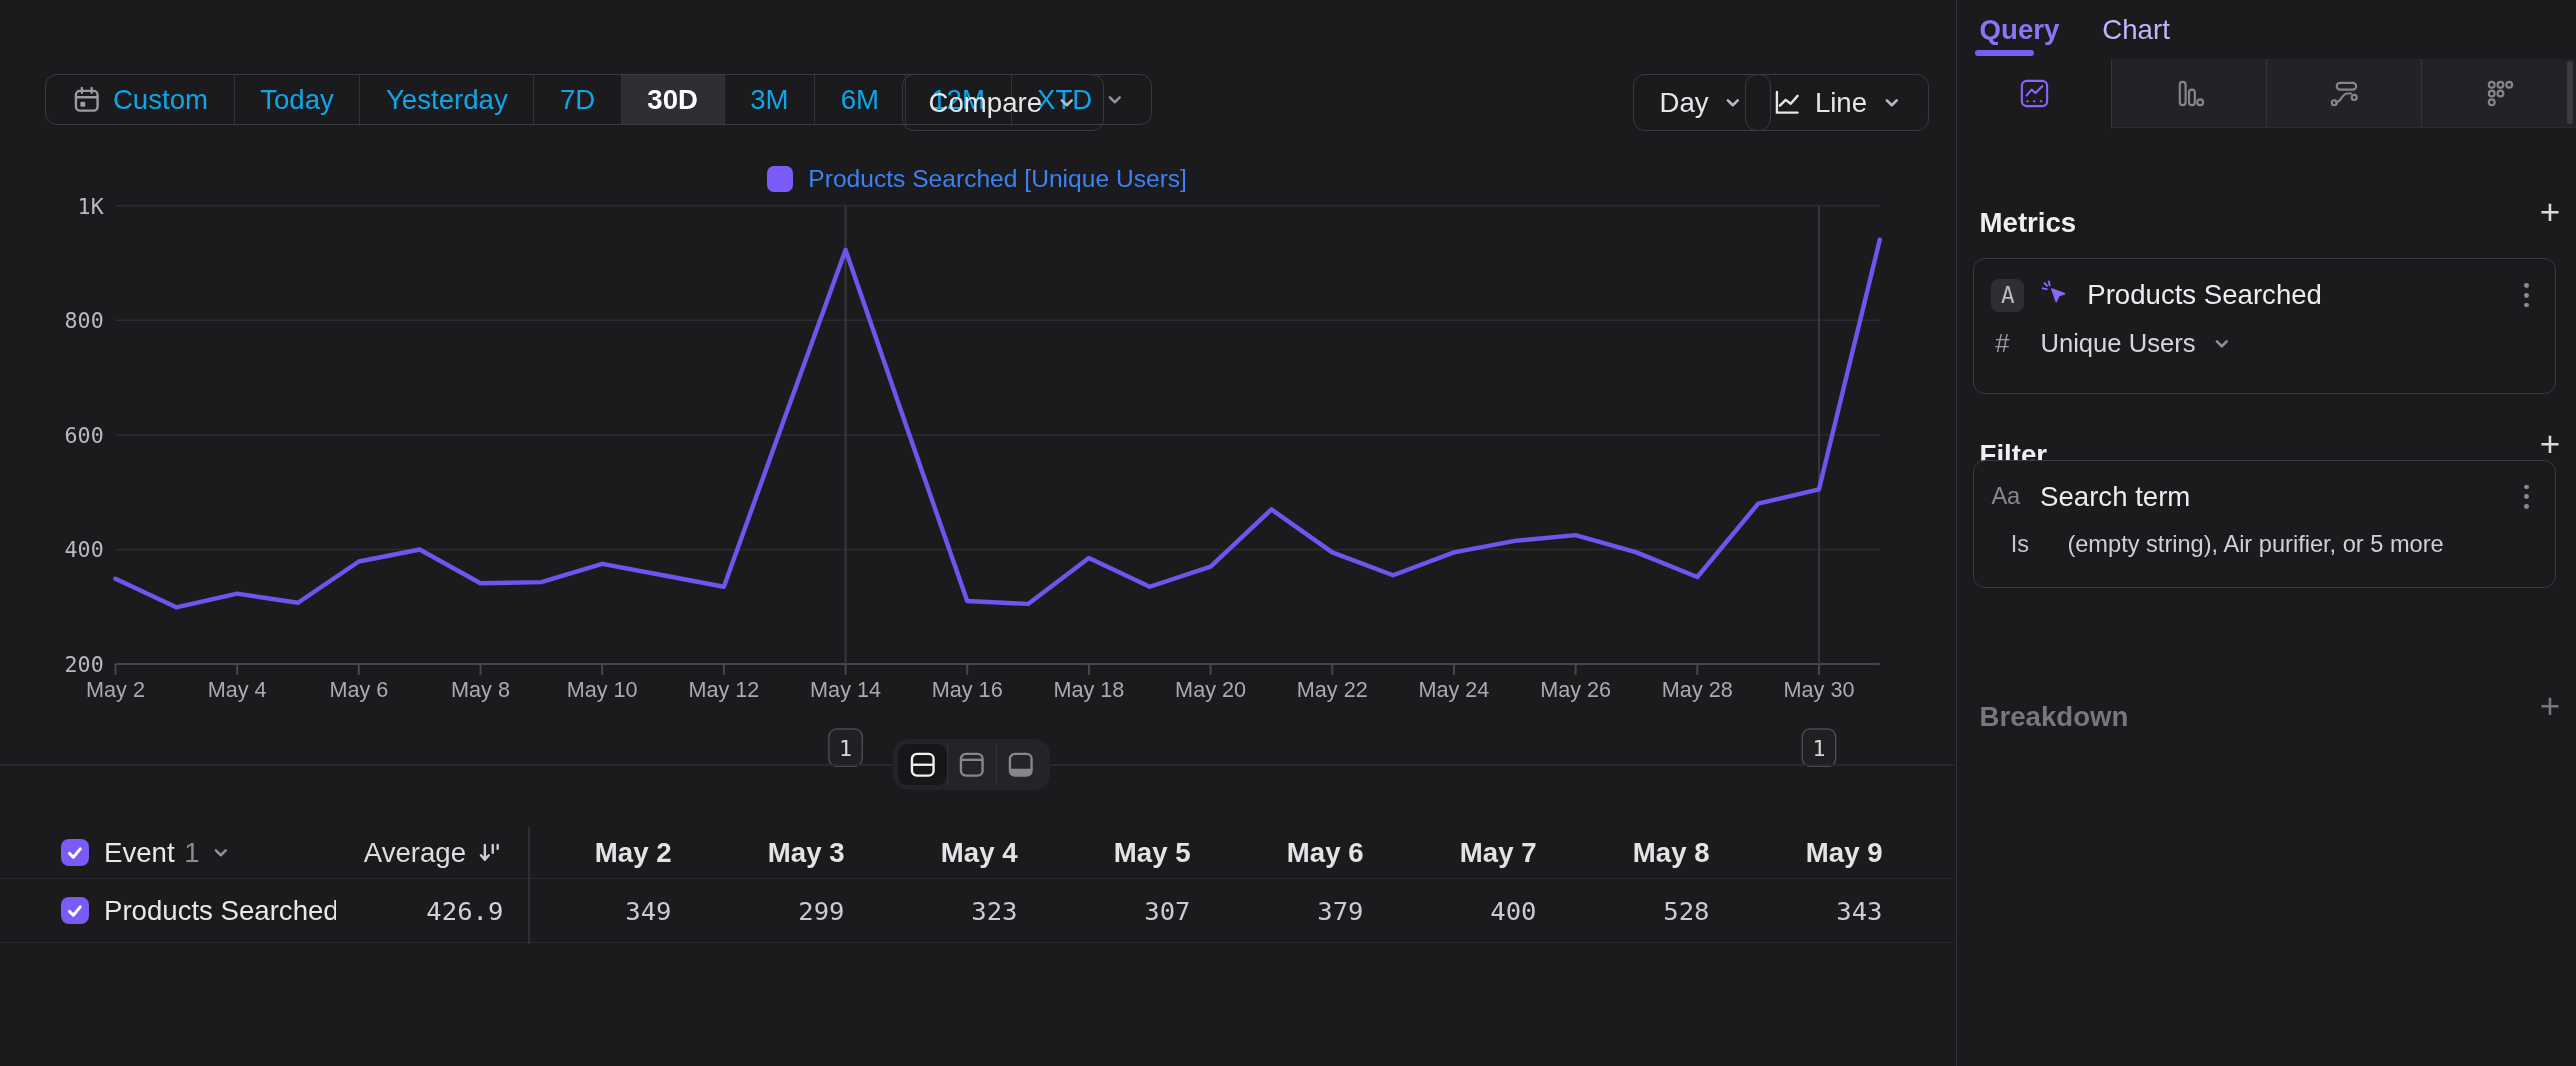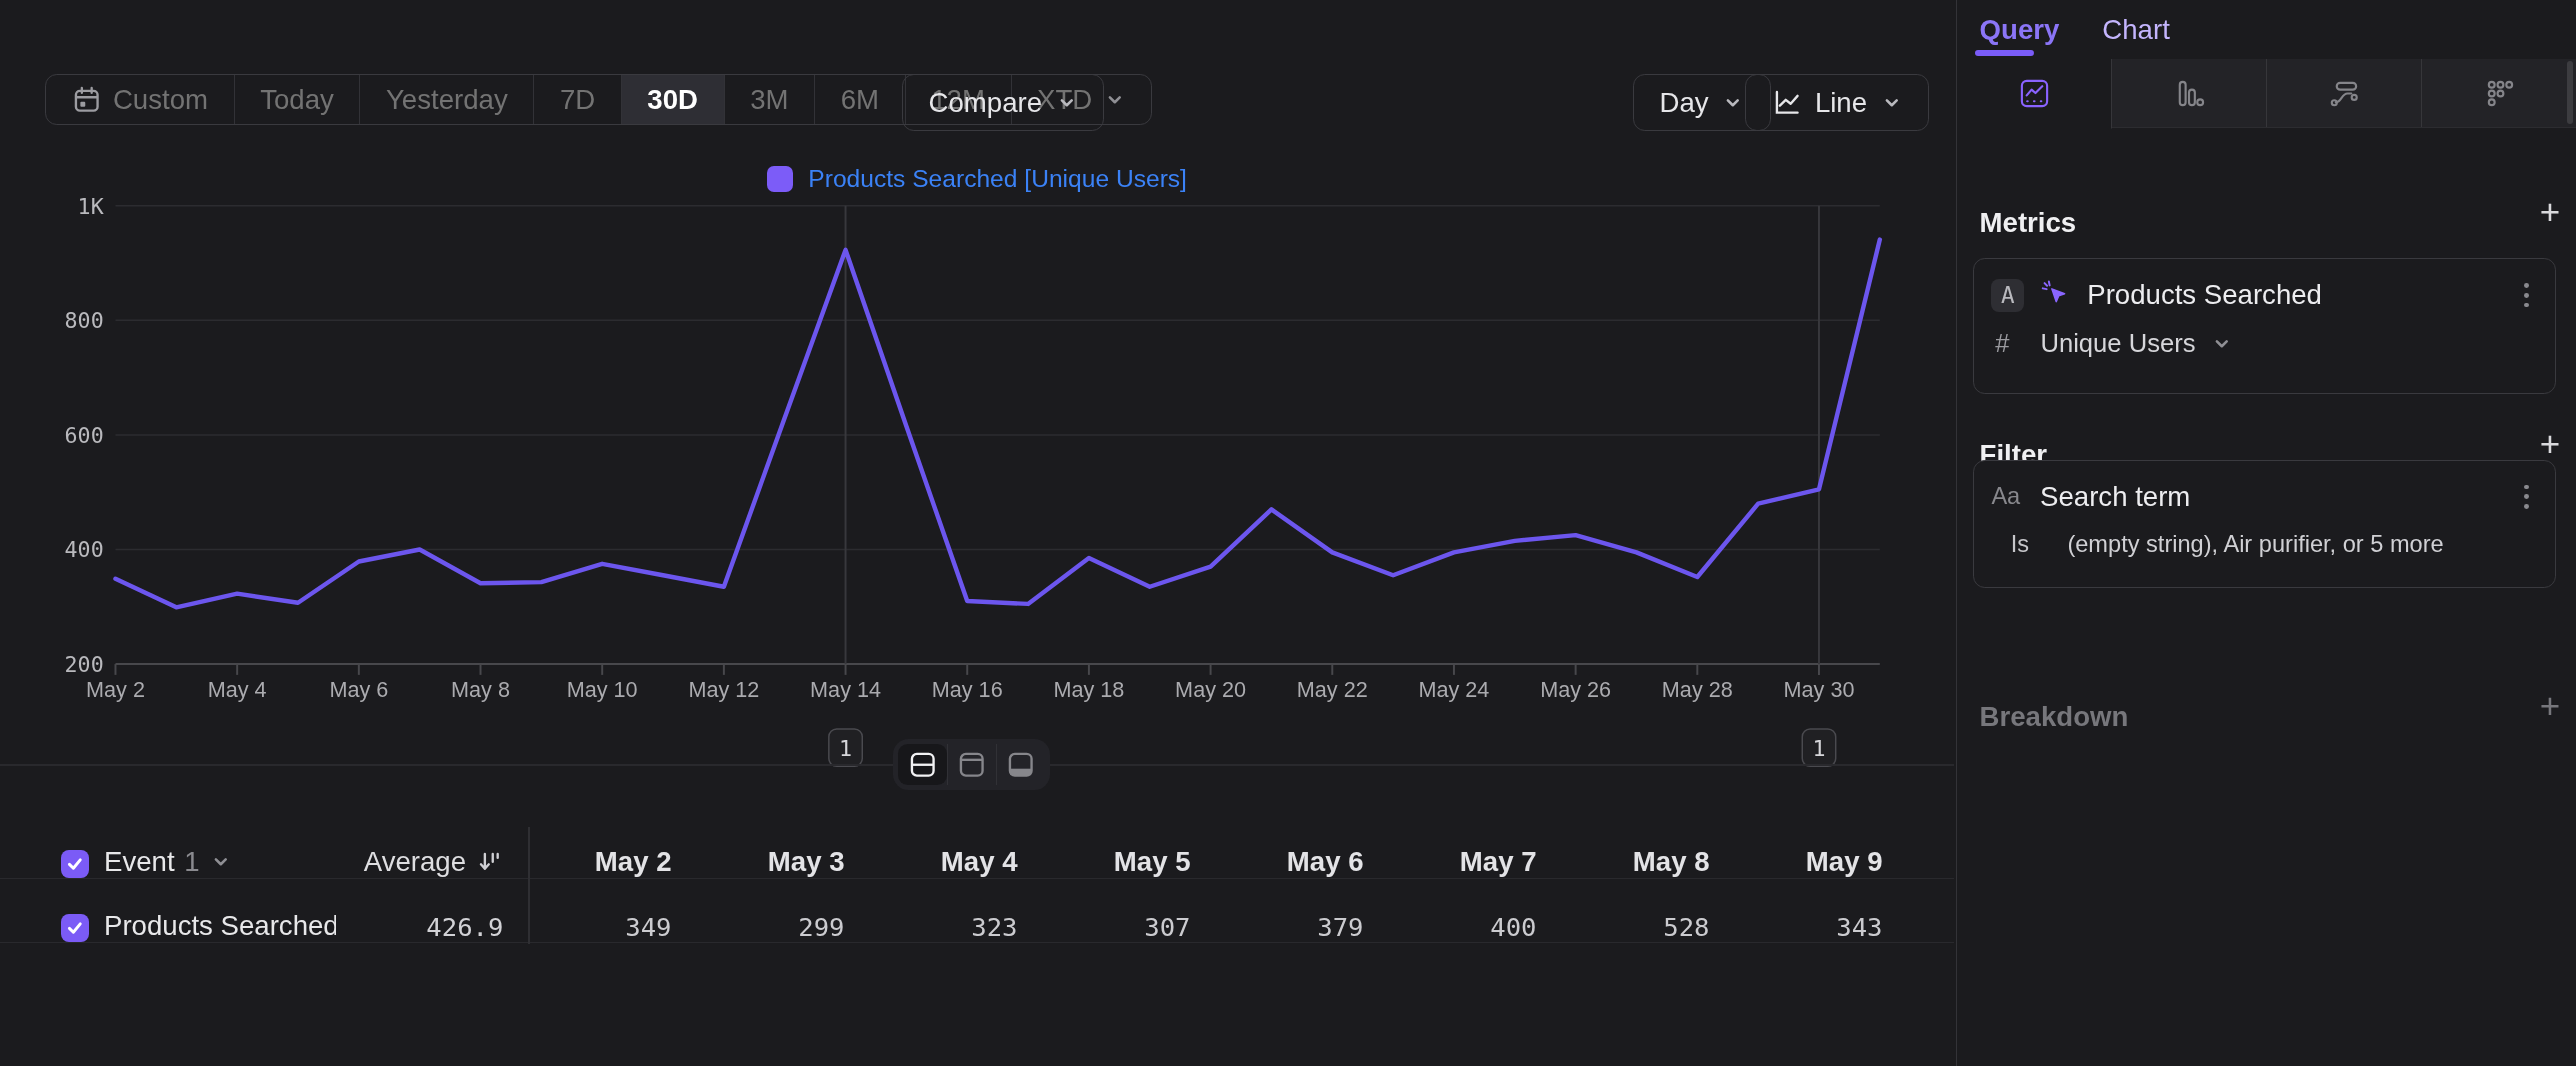--- a/index.html
+++ b/index.html
@@ -8,21 +8,21 @@
   .app { position:relative; width:2576px; height:1067px; background:#1b1b1e; overflow:hidden; color:#e9e9ec; }
   .mono { font-family:"DejaVu Sans Mono", monospace; }
 
   
   .main { position:absolute; left:0; top:0; width:1956px; height:1067px; }
   .panel-divider { position:absolute; left:1956px; top:0; width:1px; height:1067px; background:#333338; }
 
   
   .range-group { position:absolute; left:45px; top:74px; height:51px; display:flex; align-items:stretch;
                  border:1.5px solid #3a3a3f; border-radius:11.8px; overflow:hidden; }
-  .range-item { display:flex; align-items:center; gap:11.8px; padding:0 25.6px; font-size:27.6px; color:#737373;
+  .range-item { display:flex; align-items:center; gap:11.8px; padding:0 25.6px; font-size:27.6px; color:#0ea5e9;
                 border-right:1px solid #323237; cursor:pointer; white-space:nowrap; }
   .range-item:last-child { border-right:none; }
   .range-item.active { background:#2e2e34; color:#ffffff; font-weight:bold; }
   .btn { position:absolute; top:74px; height:57px; display:flex; align-items:center; gap:13.8px; padding:0 25.6px;
          border:1.5px solid #3a3a3f; border-radius:11.8px; font-size:27.6px; color:#e6e6e9; cursor:pointer; white-space:nowrap; }
   .btn-compare { left:902px; }
   .btn-day { left:1633px; }
   .btn-line { left:1745px; }
   .chev { width:21.6px; height:21.6px; flex:0 0 auto; }
   .chev path { stroke:#b9b9be; stroke-width:2.6; fill:none; stroke-linecap:round; stroke-linejoin:round; }
@@ -53,21 +53,21 @@
   .lt-btn { width:49px; height:41px; display:flex; align-items:center; justify-content:center; border-radius:9.8px; cursor:pointer; }
   .lt-btn + .lt-btn { border-left:1px solid #313136; border-radius:0 9.8px 9.8px 0; }
   .lt-btn.active { background:#17171a; border-radius:9.8px; }
   .lt-ic { width:29.5px; height:29.5px; }
   .lt-ic * { stroke:#86868b; stroke-width:2.4; fill:none; }
   .lt-btn.active .lt-ic * { stroke:#f2f2f4; }
   .lt-ic .fillbar { fill:#86868b; stroke:none; }
 
   
   .table { position:absolute; left:0; top:827px; width:1954px; }
-  .trow { display:flex; align-items:flex-end; border-bottom:1.5px solid #29292d; }
+  .trow { display:flex; align-items:center; border-bottom:1.5px solid #29292d; }
   .trow.head { height:52px; }
   .trow.body { height:64px; }
   .cell-check { flex:0 0 43px; margin-left:61px; display:flex; align-items:center; }
   .checkbox { width:27.6px; height:27.6px; border-radius:7.9px; background:#7b5bf6; display:flex; align-items:center; justify-content:center; cursor:pointer; }
   .cell-name { flex:0 0 232px; display:flex; align-items:center; gap:9.8px; font-size:27.6px; color:#e8e8ea; overflow:hidden; white-space:nowrap; }
   .cell-name .count { color:#8a8a8f; }
   .cell-avg { flex:0 0 192px; display:flex; align-items:center; justify-content:flex-end; gap:9.8px; padding-right:24.6px;
               font-size:27.6px; color:#dedee1; }
   .cell-avg.val { font-size:25.6px; color:#d2d2d6; }
   .vsep { position:absolute; left:528px; top:0px; width:1.5px; height:117px; background:#2f2f33; }

